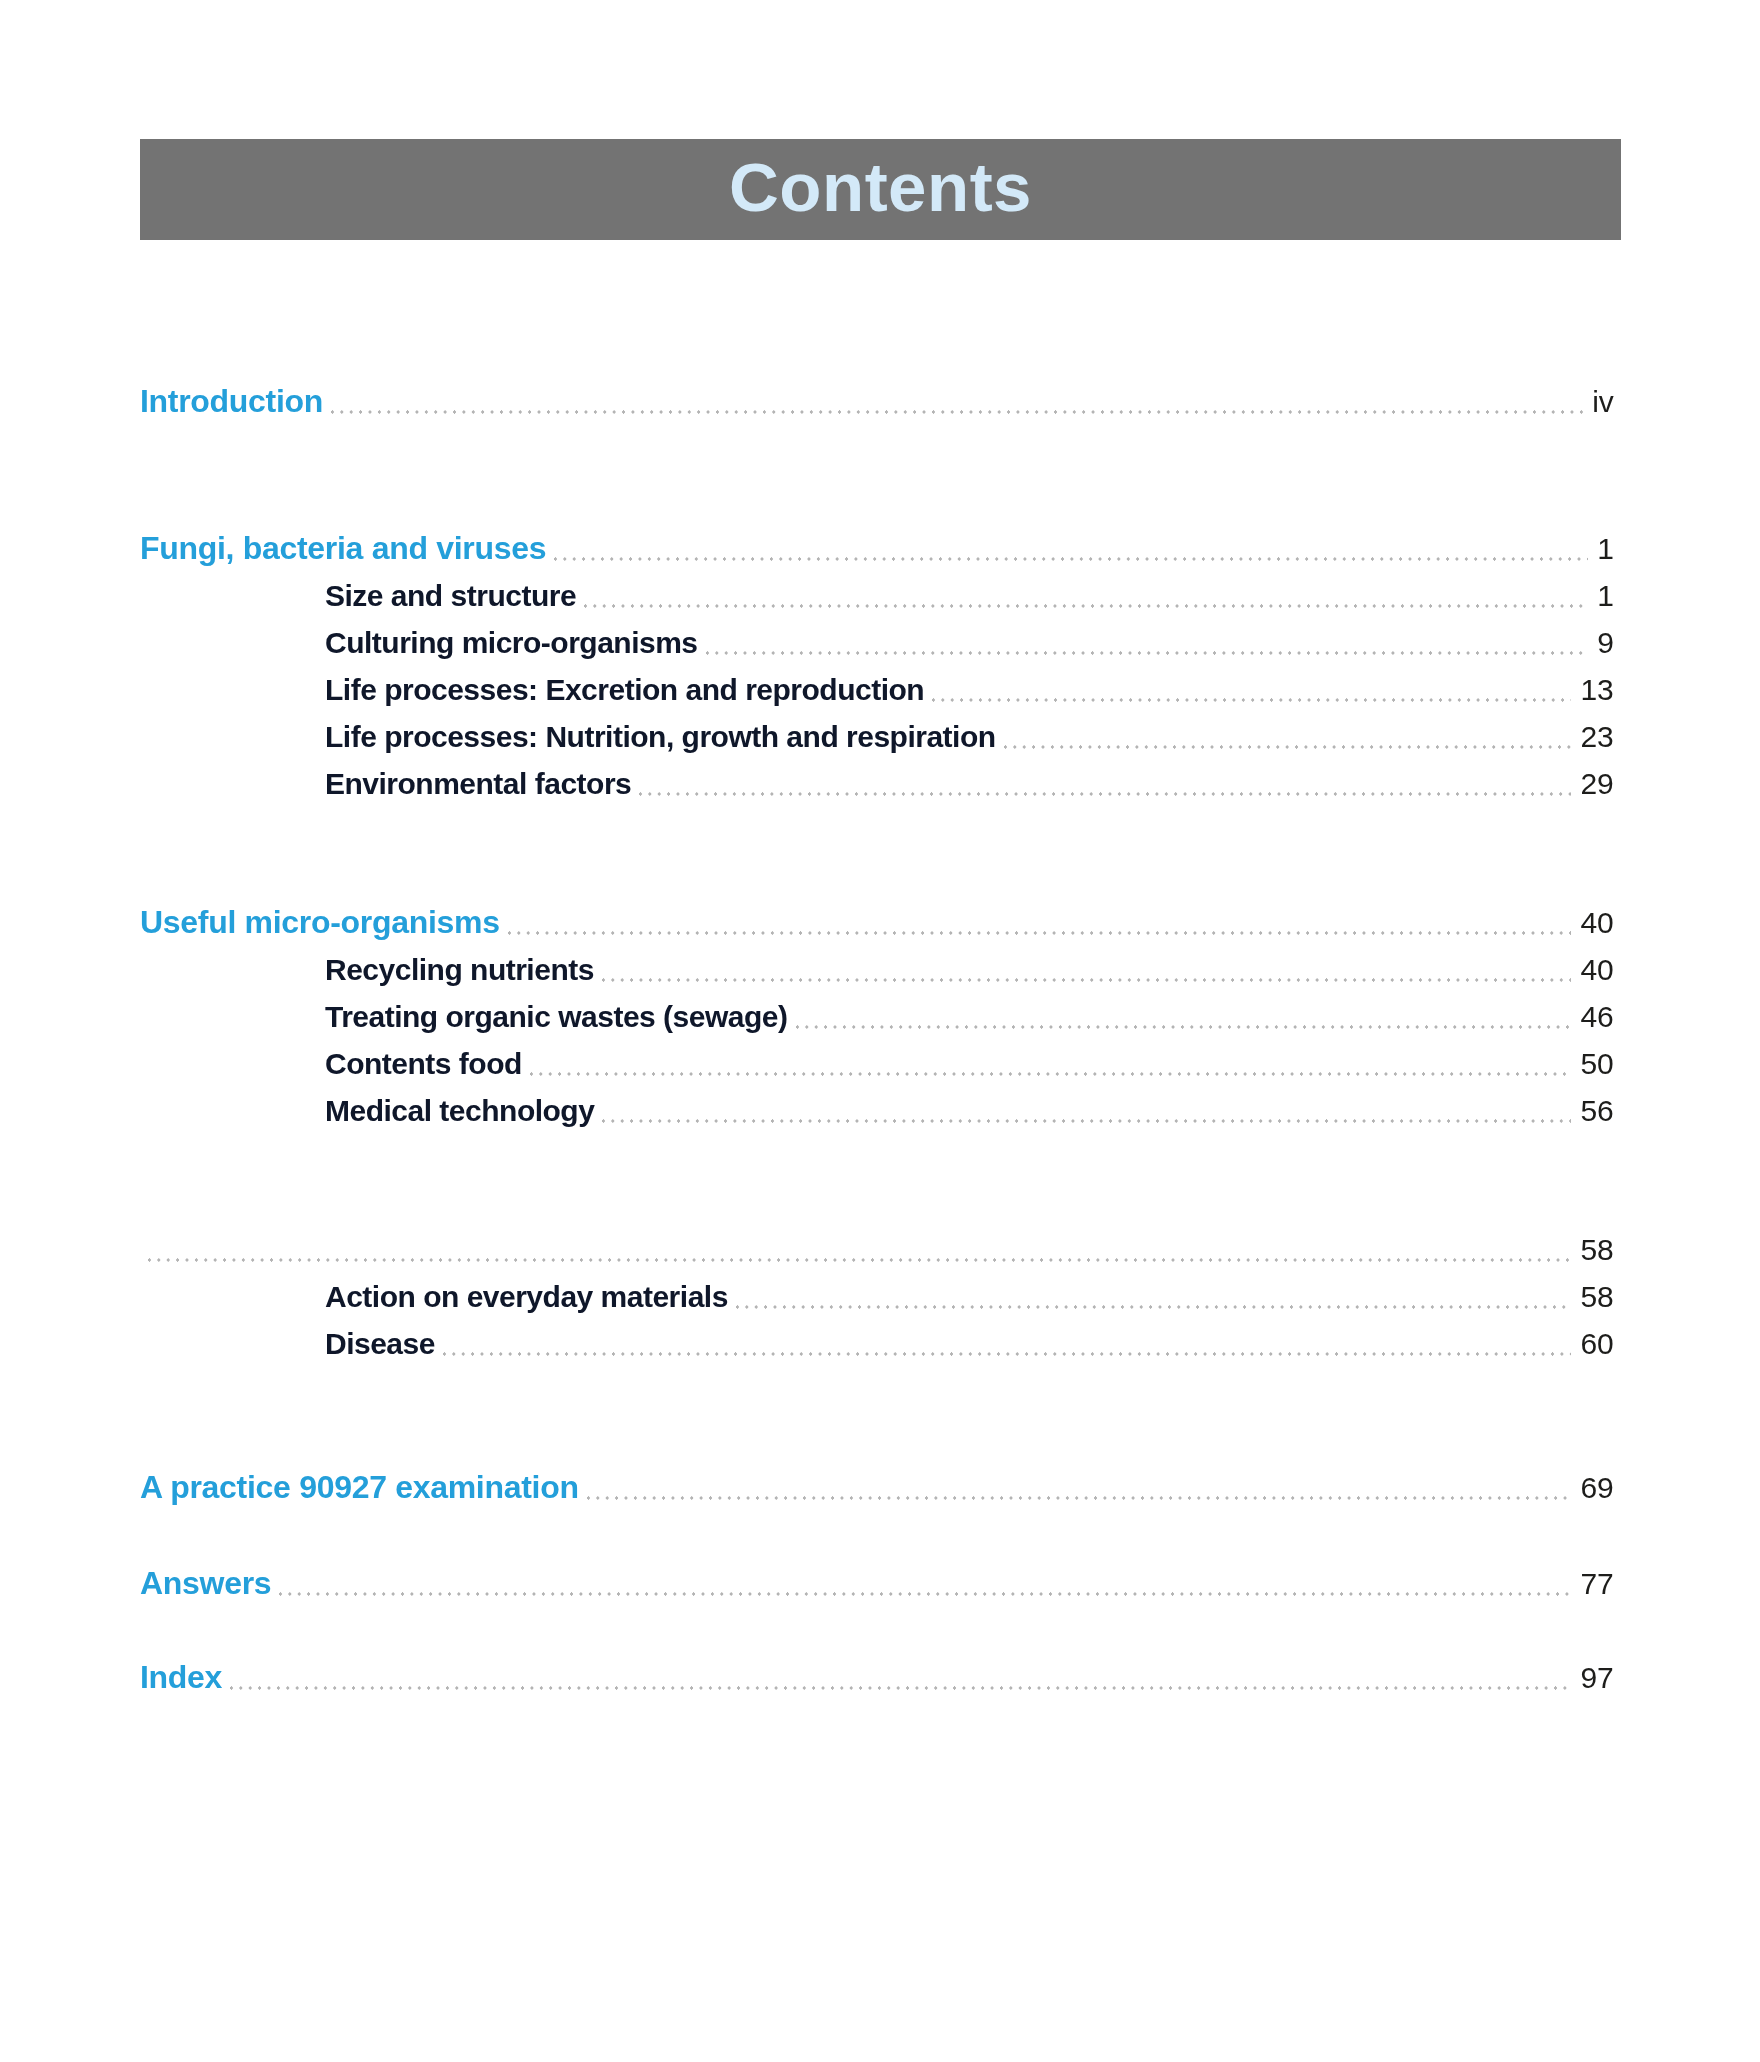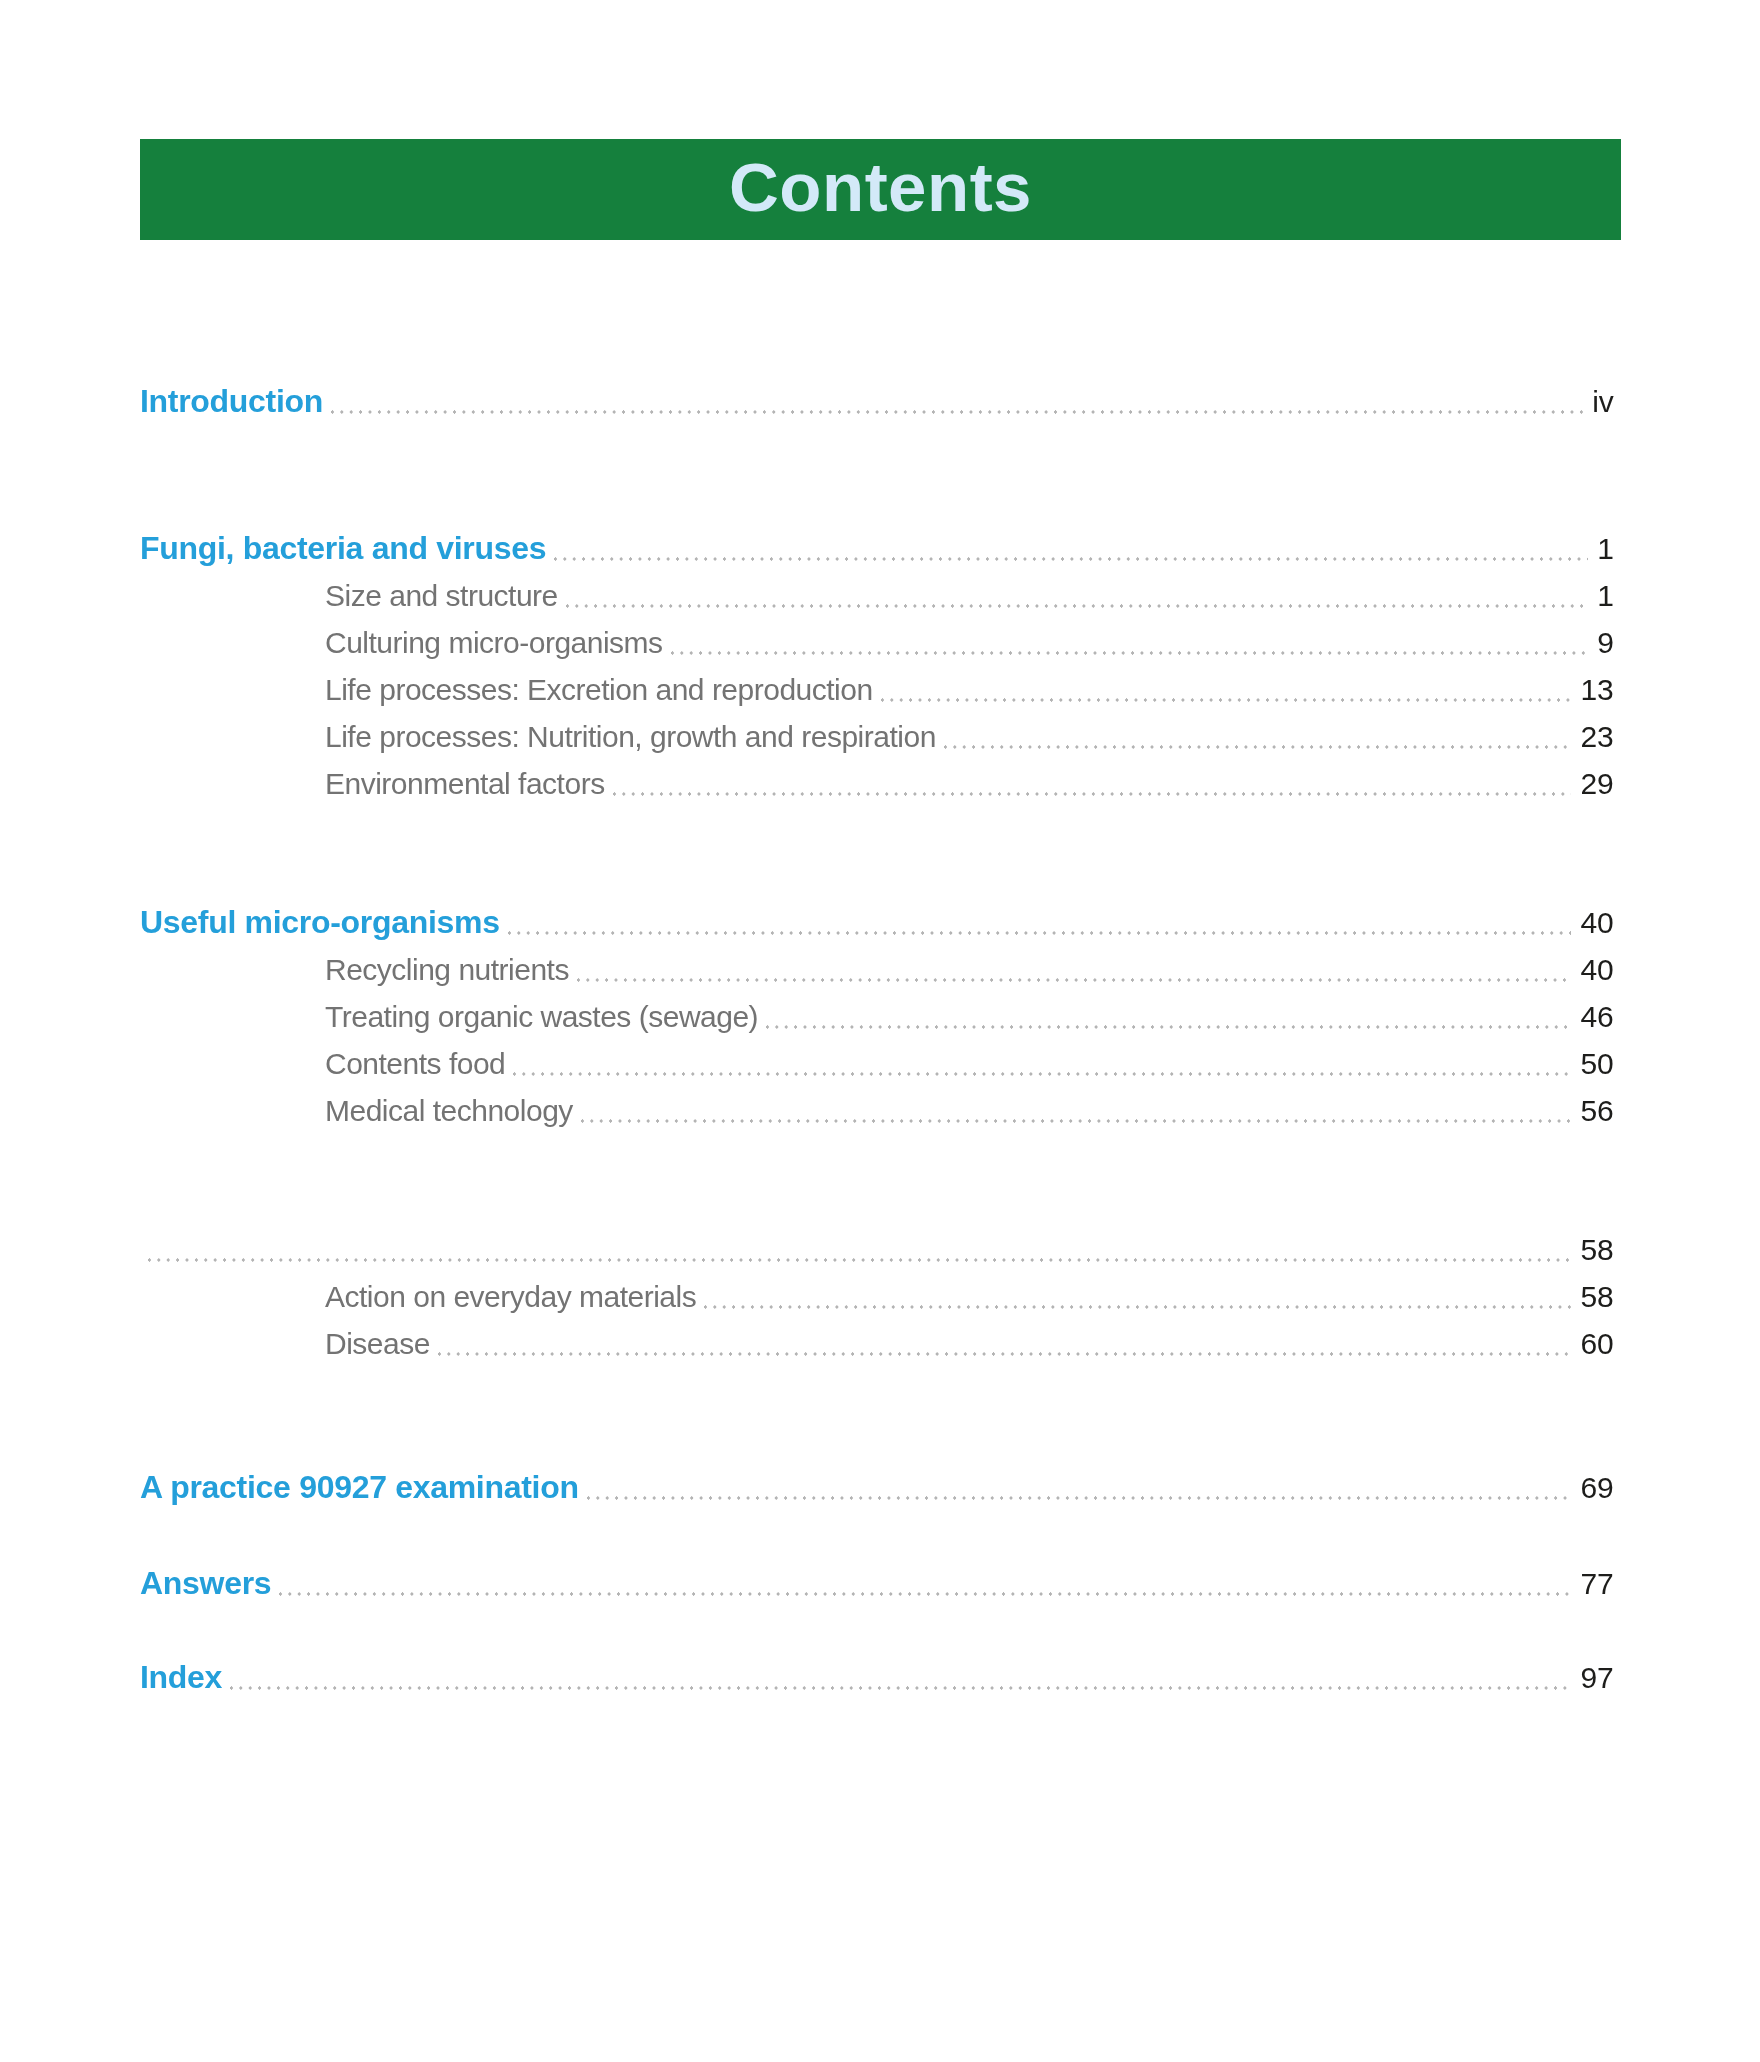--- a/index.html
+++ b/index.html
@@ -14,21 +14,21 @@
   }
   .page-inner {
     position: absolute;
     left: 140px;
     top: 0;
     width: 1481px;
   }
   .banner {
     margin-top: 139px;
     height: 101px;
-    background: #15803d;
+    background: #737373;
     text-align: center;
   }
   .banner h1 {
     font-size: 69px;
     font-weight: bold;
     letter-spacing: 0.5px;
     line-height: 98px;
     color: #d3e9f8;
   }
   .toc { width: 100%; }
@@ -49,22 +49,22 @@
     white-space: nowrap;
   }
   .row.heading .label {
     color: #249fda;
     font-weight: bold;
     font-size: 32px;
     letter-spacing: -0.3px;
   }
   .row.sub { padding-left: 185px; }
   .row.sub .label {
-    color: #737373;
-    font-weight: normal;
+    color: #0f172a;
+    font-weight: bold;
     font-size: 30px;
     letter-spacing: -0.5px;
   }
   .leader {
     flex: 1 1 auto;
     align-self: flex-end;
     height: 3.6px;
     margin: 0 9px 11px 8.1px;
     background-image: radial-gradient(circle at 1.5px 1.8px, #b4b4b4 1.4px, rgba(0,0,0,0) 1.6px);
     background-size: 9.4px 3.6px;

